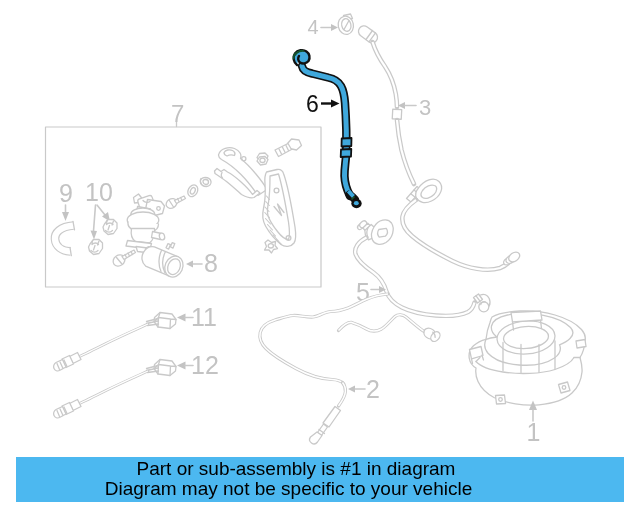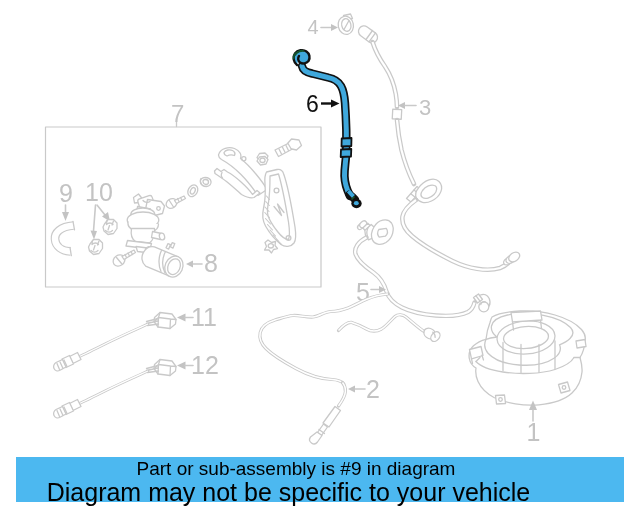--- a/index.html
+++ b/index.html
@@ -303,16 +303,16 @@
 <g>
 <polygon class="ghead" points="533,400.5 529,410 537,410"></polygon>
 <line class="g" x1="533" y1="410" x2="533" y2="421" style="stroke-width:1.6px"></line>
 <text class="lab" x="526.5" y="441" font-size="25">1</text>
 </g>
 
 </svg>
 
 <div style="position:absolute;left:16px;top:457px;width:608px;height:45px;background:#4cb8f0;"></div>
 
-<div style="position:absolute;left:0;top:458px;width:592px;text-align:center;font-family:'Liberation Sans',sans-serif;font-size:19px;color:#000;">Part or sub-assembly is #9 in diagram</div>
-
-<div style="position:absolute;left:0;top:478px;width:577px;text-align:center;font-family:'Liberation Sans',sans-serif;font-size:25px;color:#000;">Diagram may not be specific to your vehicle</div>
+<div style="position:absolute;left:0;top:458px;width:592px;text-align:center;font-family:'Liberation Sans',sans-serif;font-size:19px;color:#000;">Part or sub-assembly is #1 in diagram</div>
+
+<div style="position:absolute;left:0;top:478px;width:577px;text-align:center;font-family:'Liberation Sans',sans-serif;font-size:19px;color:#000;">Diagram may not be specific to your vehicle</div>
 </div>
 
 </body></html>

